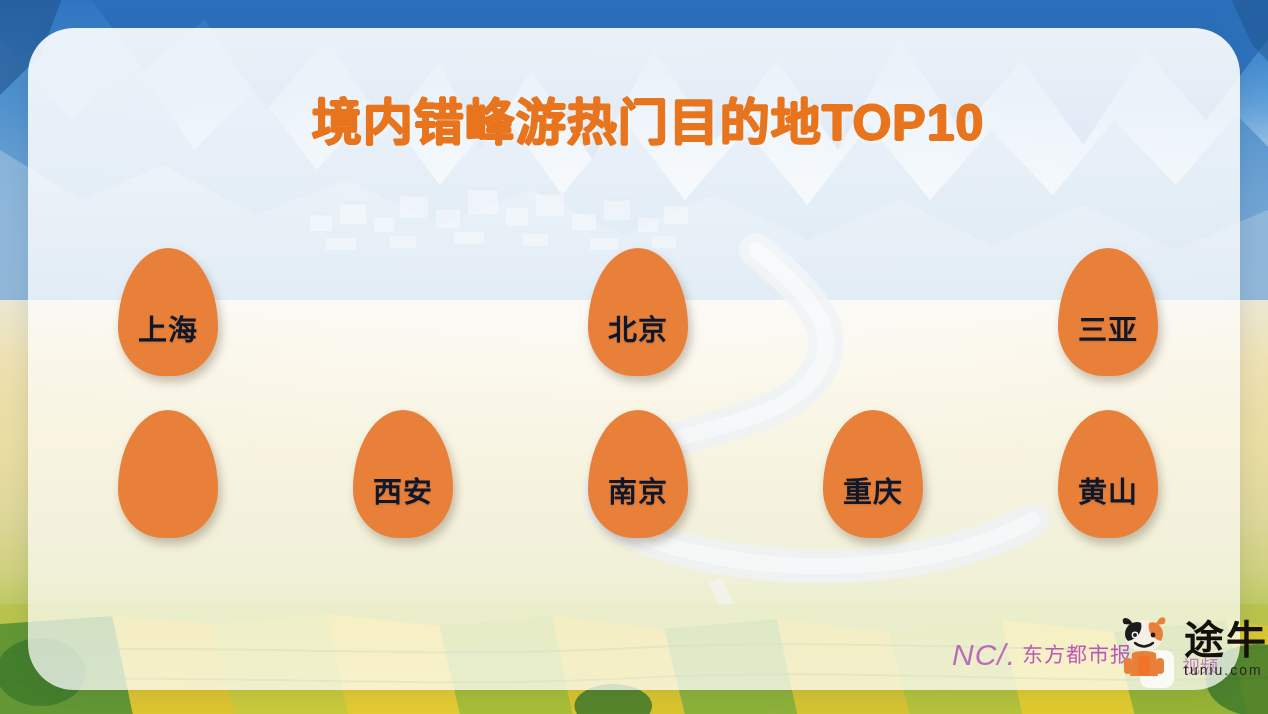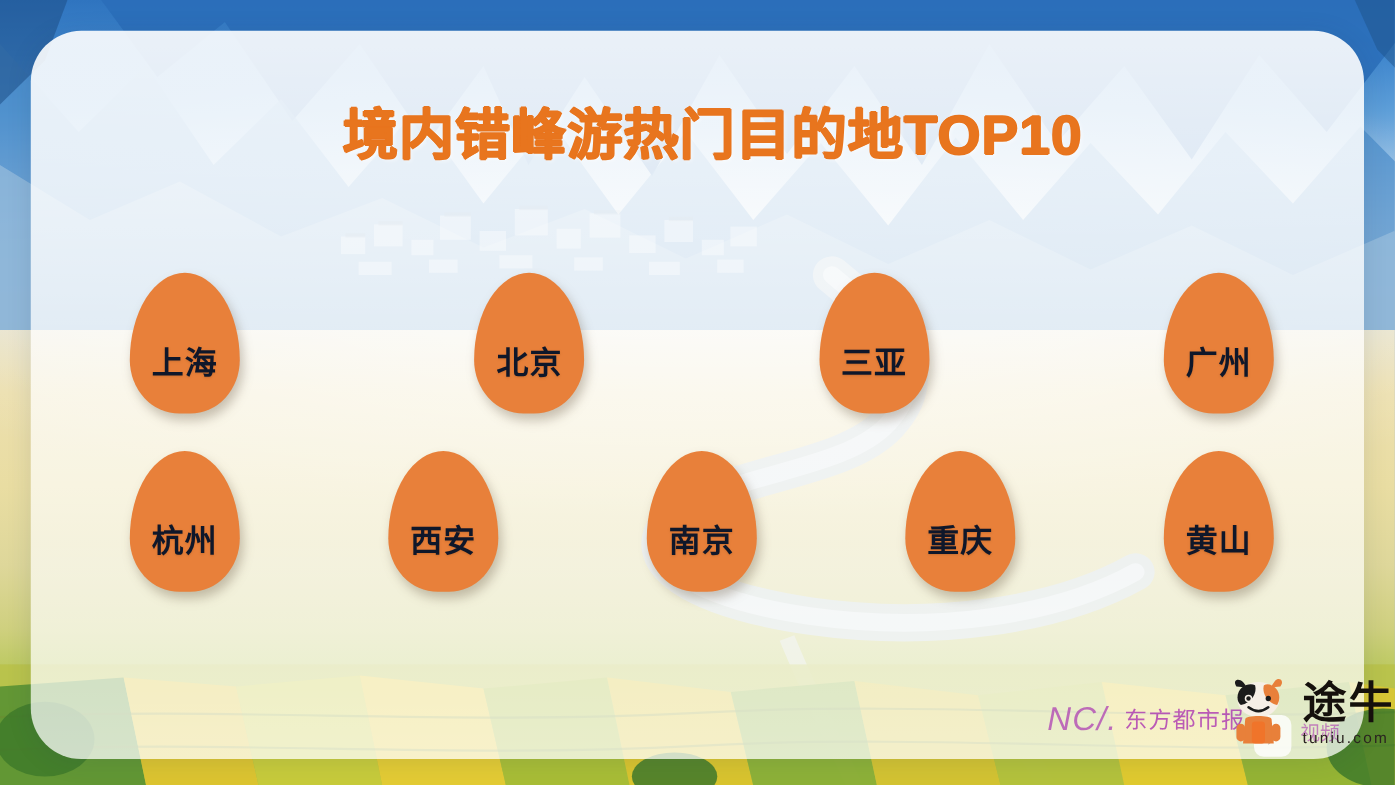--- a/index.html
+++ b/index.html
@@ -341,30 +341,25 @@
         <div class="badge-label">上海</div>
       </div>
       <div class="badge">
         <div class="badge-shape"></div>
         <div class="badge-label">北京</div>
       </div>
       <div class="badge">
         <div class="badge-shape"></div>
         <div class="badge-label">三亚</div>
       </div>
-      <div class="badge">
-        <div class="badge-shape"></div>
-        <div class="badge-label">广州</div>
-      </div>
     </div>
 
     <div class="grid-row">
       <div class="badge">
         <div class="badge-shape"></div>
-        <div class="badge-label">杭州</div>
       </div>
       <div class="badge">
         <div class="badge-shape"></div>
         <div class="badge-label">西安</div>
       </div>
       <div class="badge">
         <div class="badge-shape"></div>
         <div class="badge-label">南京</div>
       </div>
       <div class="badge">

